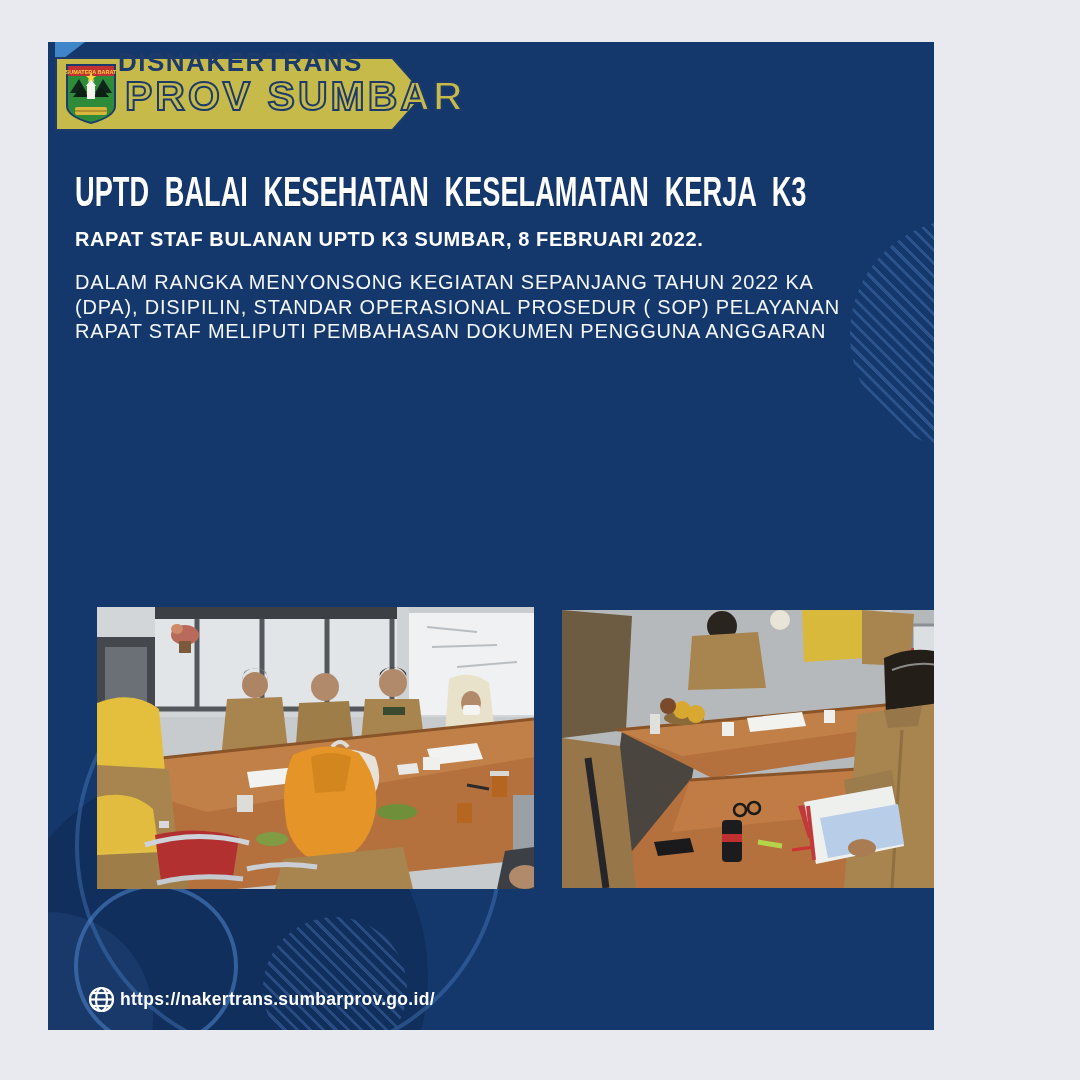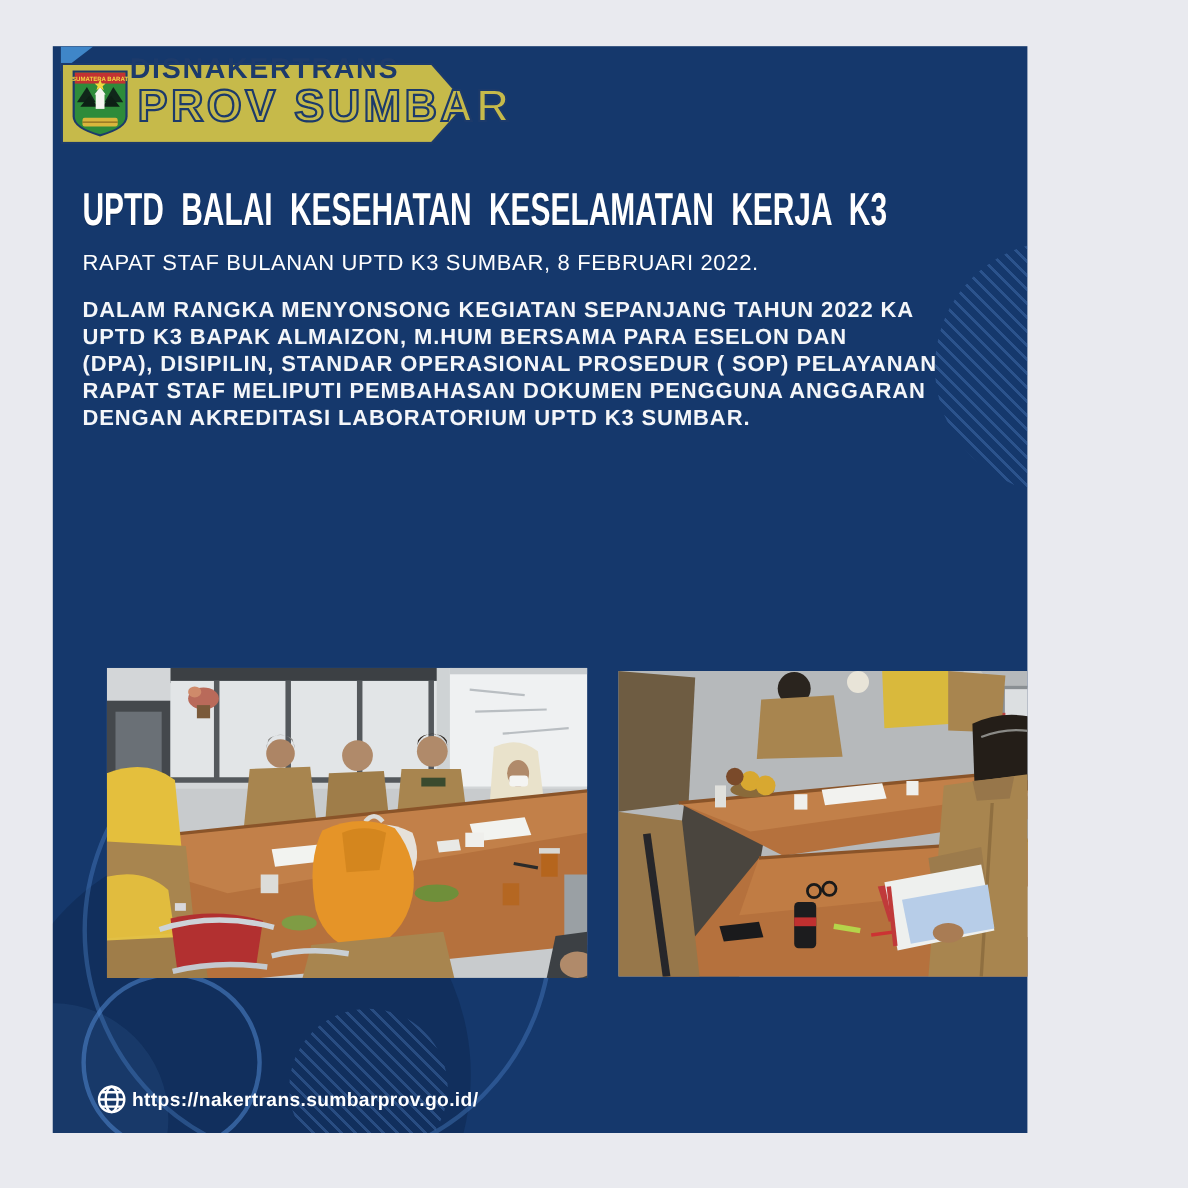--- a/index.html
+++ b/index.html
@@ -54,25 +54,25 @@
   }
   
   .title{
     position:absolute;left:27px;top:126px;z-index:3;color:#ffffff;
     font-size:40px;font-weight:bold;white-space:nowrap;word-spacing:12px;
     transform:scale(0.68,1.05);transform-origin:0 0;
     text-shadow:0 1px 0 rgba(0,0,0,0.25);
   }
   .subtitle{
     position:absolute;left:27px;top:186px;z-index:3;color:#ffffff;
-    font-size:20px;font-weight:normal;letter-spacing:0.6px;white-space:nowrap;
+    font-size:20px;font-weight:bold;letter-spacing:0.6px;white-space:nowrap;
   }
   .body-text{position:absolute;left:27px;top:228px;z-index:3;}
   .body-line{
-    color:#f4f6f9;font-size:20px;font-weight:bold;letter-spacing:0.8px;
+    color:#f4f6f9;font-size:20px;font-weight:normal;letter-spacing:0.8px;
     line-height:24.6px;white-space:nowrap;
   }
   
   .photo{position:absolute;z-index:2;overflow:hidden;}
   .photo svg{display:block;width:100%;height:100%;}
   .photo-left{left:49px;top:565px;width:437px;height:282px;}
   .photo-right{left:514px;top:568px;width:431px;height:278px;}
   
   .footer{
     position:absolute;left:40px;top:944px;z-index:3;
@@ -117,24 +117,22 @@
   </svg>
   <div class="banner-text">
     <div class="banner-line1">DISNAKERTRANS</div>
     <div class="banner-line2">PROV SUMBAR</div>
   </div>
 
   <div class="title">UPTD BALAI KESEHATAN KESELAMATAN KERJA K3</div>
   <div class="subtitle">RAPAT STAF BULANAN UPTD K3 SUMBAR, 8 FEBRUARI 2022.</div>
   <div class="body-text">
       <div class="body-line">DALAM RANGKA MENYONSONG KEGIATAN SEPANJANG TAHUN 2022 KA</div>
-      <div class="body-line">UPTD K3 BAPAK ALMAIZON, M.HUM BERSAMA PARA ESELON DAN</div>
       <div class="body-line">(DPA), DISIPILIN, STANDAR OPERASIONAL PROSEDUR ( SOP) PELAYANAN</div>
       <div class="body-line">RAPAT STAF MELIPUTI  PEMBAHASAN DOKUMEN PENGGUNA ANGGARAN</div>
-      <div class="body-line">DENGAN AKREDITASI LABORATORIUM UPTD K3 SUMBAR.</div>
     </div>
 
   <div class="photo photo-left">
     <svg viewBox="0 0 437 282" preserveAspectRatio="none">
       <rect width="437" height="282" fill="#c8cbcd"></rect>
       <rect x="0" y="0" width="437" height="110" fill="#d3d6d8"></rect>
       <rect x="0" y="30" width="58" height="145" fill="#44484c"></rect>
       <rect x="8" y="40" width="42" height="60" fill="#6a7076"></rect>
       <rect x="58" y="0" width="250" height="14" fill="#3c4044"></rect>
       <rect x="58" y="12" width="250" height="90" fill="#e2e5e7"></rect>

